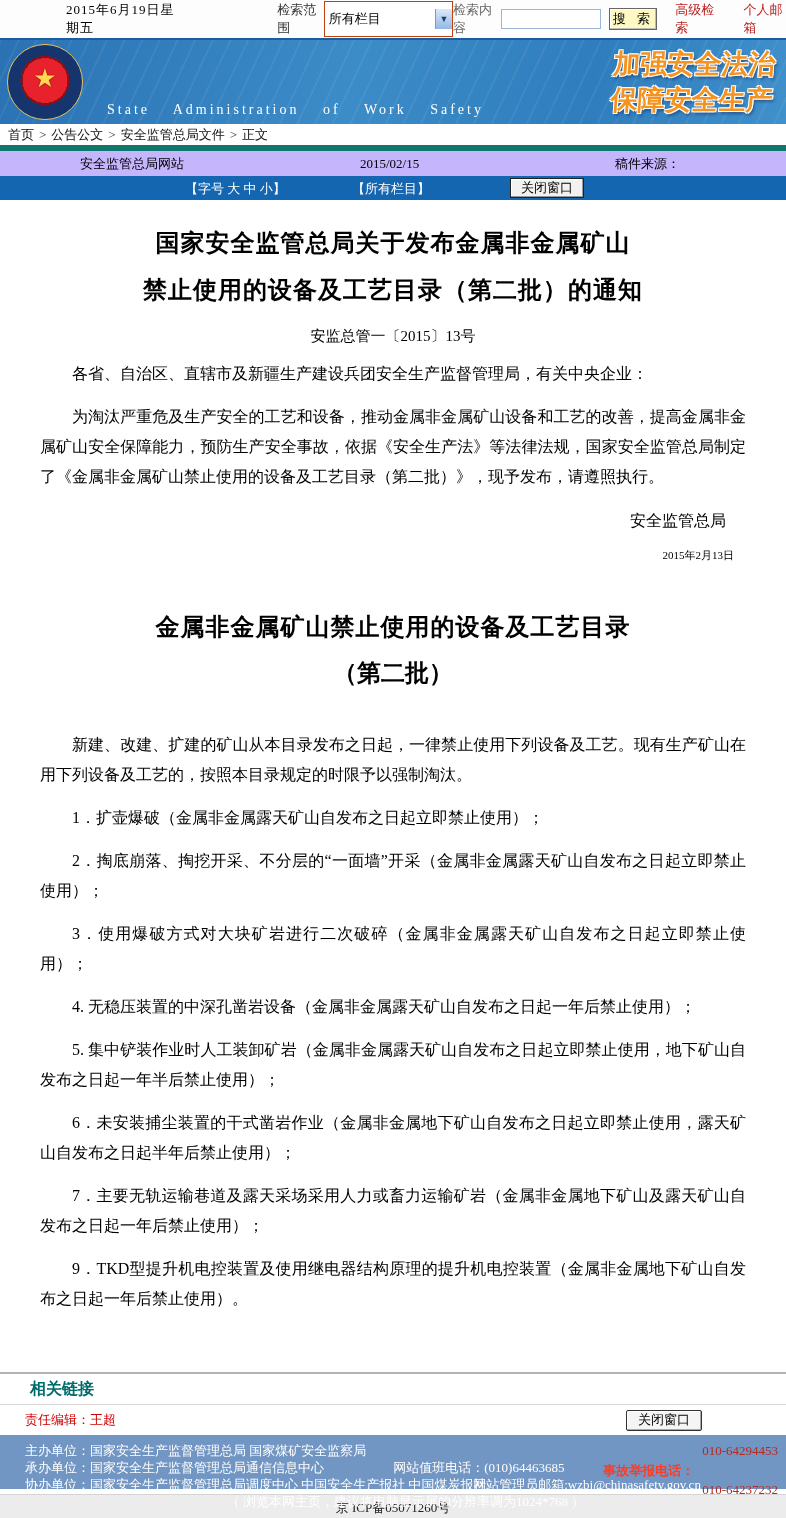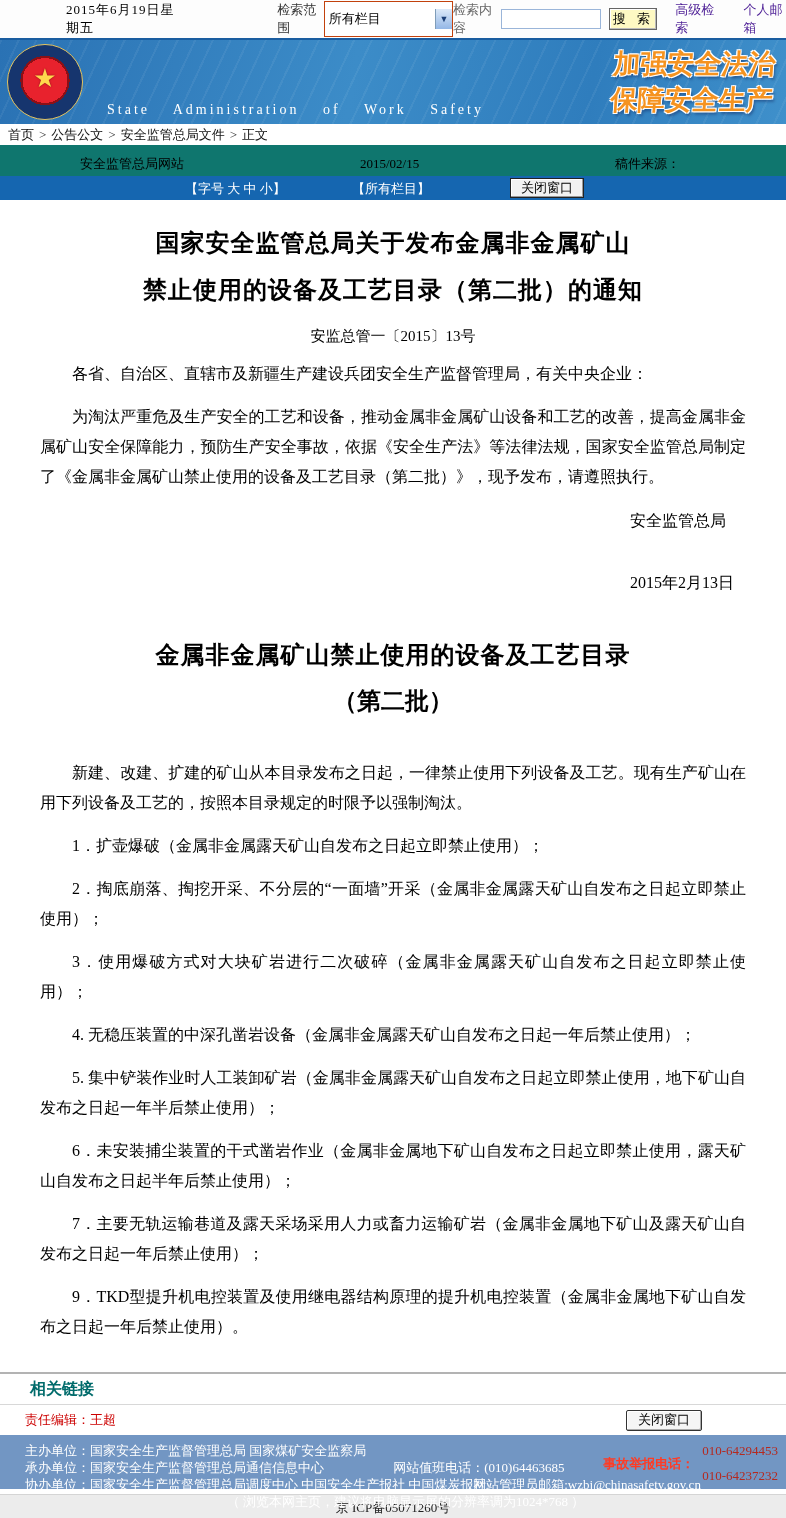--- a/index.html
+++ b/index.html
@@ -14,21 +14,21 @@
   .combo { margin-left:4px; width:158px; height:36px; border:1px solid #c2410c; background:#fff;
            display:flex; align-items:center; justify-content:space-between; font-size:13px; }
   .combo .combo-value { padding-left:4px; }
   .combo .combo-arrow { width:17px; height:20px; background:linear-gradient(#dce9f8,#94b7e6);
            border-left:1px solid #7f9db9; color:#1b3f77; font-size:9px; display:flex; align-items:center; justify-content:center; }
   .topbar .content-label { color:#666; }
   .search-input { margin-left:6px; width:100px; height:20px; border:1px solid #9ab5d9; font-size:13px; padding:0 3px; }
   .search-btn { margin-left:8px; width:58px; height:22px; background:#fef9c3; border:1px solid #666;
            box-shadow:inset -1px -1px 0 #bbb, inset 1px 1px 0 #fff; font-size:13px; letter-spacing:4px;
            font-family:inherit; cursor:pointer; }
-  .toplink { margin-left:18px; color:#4c1d95; cursor:pointer; }
+  .toplink { margin-left:18px; color:#b91c1c; cursor:pointer; }
   .toplink.mail { margin-left:26px; }
 
   
   .banner { height:86px; position:relative; border-top:2px solid #1a5da0;
             background:linear-gradient(100deg,#2a72b4 0%,#3c8cc8 45%,#2f7dbd 75%,#3f90cb 100%); overflow:hidden; }
   .banner::after { content:""; position:absolute; inset:0;
             background:repeating-linear-gradient(115deg, rgba(255,255,255,0.06) 0 2px, transparent 2px 16px); }
   .emblem { position:absolute; left:7px; top:4px; width:76px; height:76px; border-radius:50%; z-index:2;
             background:radial-gradient(circle at 50% 48%, #e8222d 0 42%, #8c1016 42% 46%, #16356e 46% 74%, #d9b44a 74% 80%, #b22 80% 100%);
             border:1px solid #e6c35c; display:flex; align-items:center; justify-content:center; }
@@ -42,41 +42,41 @@
             transform:skewX(-4deg); line-height:36px; }
   .slogan .s2 { display:block; text-align:right; }
 
   
   .breadcrumb { height:27px; display:flex; align-items:center; padding-left:8px; font-size:13px;
                 border-bottom:6px solid #0f766e; background:#fff; }
   .bc-item { color:#111; cursor:pointer; }
   .bc-sep { margin:0 5px; color:#333; }
 
   
-  .metabar { height:25px; background:#0f766e; display:flex; align-items:center; font-size:13px; }
+  .metabar { height:25px; background:#c4b5fd; display:flex; align-items:center; font-size:13px; }
   .metabar .m-site { margin-left:80px; width:280px; }
   .metabar .m-date { width:255px; }
   .metabar .m-src { }
 
   
   .toolbar { height:24px; background:#1566b0; position:relative; color:#fff; font-size:13px; }
   .toolbar .t-font { position:absolute; left:185px; top:4px; cursor:pointer; }
   .toolbar .t-print { position:absolute; left:352px; top:4px; cursor:pointer; }
   .toolbar .t-close { position:absolute; left:510px; top:2px; width:74px; height:20px; background:#f2f2f2;
             border:1px solid #222; box-shadow:inset -1px -1px 0 #999, inset 1px 1px 0 #fff;
             font-size:13px; font-family:inherit; cursor:pointer; }
 
   
   .article { height:1172px; overflow:hidden; padding:20px 40px 0; background:#fff; }
   .article h1 { font-size:24px; line-height:47px; text-align:center; font-weight:bold; letter-spacing:1px; }
   .doc-number { text-align:center; font-size:15px; margin-top:13px; }
   .para { font-size:16px; line-height:30px; text-indent:2em; margin-top:13px; text-align:justify; }
   .salutation { text-indent:2em; }
   .signer { font-size:16px; line-height:30px; text-align:right; padding-right:20px; margin-top:14px; }
-  .sign-date { font-size:16px; line-height:30px; text-align:right; padding-right:12px; margin-top:32px; }
+  .sign-date { font-size:11px; line-height:30px; text-align:right; padding-right:12px; margin-top:4px; }
   .catalog-title { font-size:24px; font-weight:bold; text-align:center; margin-top:40px; line-height:34px; letter-spacing:1px; }
   .catalog-subtitle { font-size:24px; font-weight:bold; text-align:center; margin-top:14px; line-height:30px; }
   .catalog-intro { margin-top:42px; }
 
   
   .related { border-top:2px solid #b3b3b3; border-bottom:1px solid #d8d8d8; padding:5px 0 4px 30px; }
   .related-title { color:#006b6b; font-size:16px; font-weight:bold; }
 
   
   .editor-row { height:30px; display:flex; align-items:center; justify-content:space-between;
@@ -86,21 +86,21 @@
                 box-shadow:inset -1px -1px 0 #aaa, inset 1px 1px 0 #fff; font-size:13px; font-family:inherit; cursor:pointer; }
 
   
   .footer { background:#7296c3; color:#fff; font-size:13px; padding:7px 0 2px 25px; position:relative; height:54px; }
   .footer .frow { line-height:17px; white-space:nowrap; }
   .footer .fx1 { display:inline-block; width:365px; }
   .footer .fx2 { display:inline-block; width:445px; }
   .footer .fcenter { text-align:center; }
   .report { position:absolute; right:8px; top:8px; display:flex; align-items:center; }
   .report-label { color:#ff3b24; font-weight:bold; margin-right:8px; }
-  .report-phones { display:flex; flex-direction:column; gap:9px; text-align:left; }
+  .report-phones { display:flex; flex-direction:column; gap:23px; text-align:left; }
   .report-phones span { color:#b5291f; }
 
   .gap { height:5px; background:#fff; }
   .icp-strip { background:#ececec; border-top:1px solid #d5d5d5; text-align:center; font-size:13px;
                color:#222; padding-top:4px; height:40px; }
 </style>
 </head>
 <body>
 
 <div id="page">

